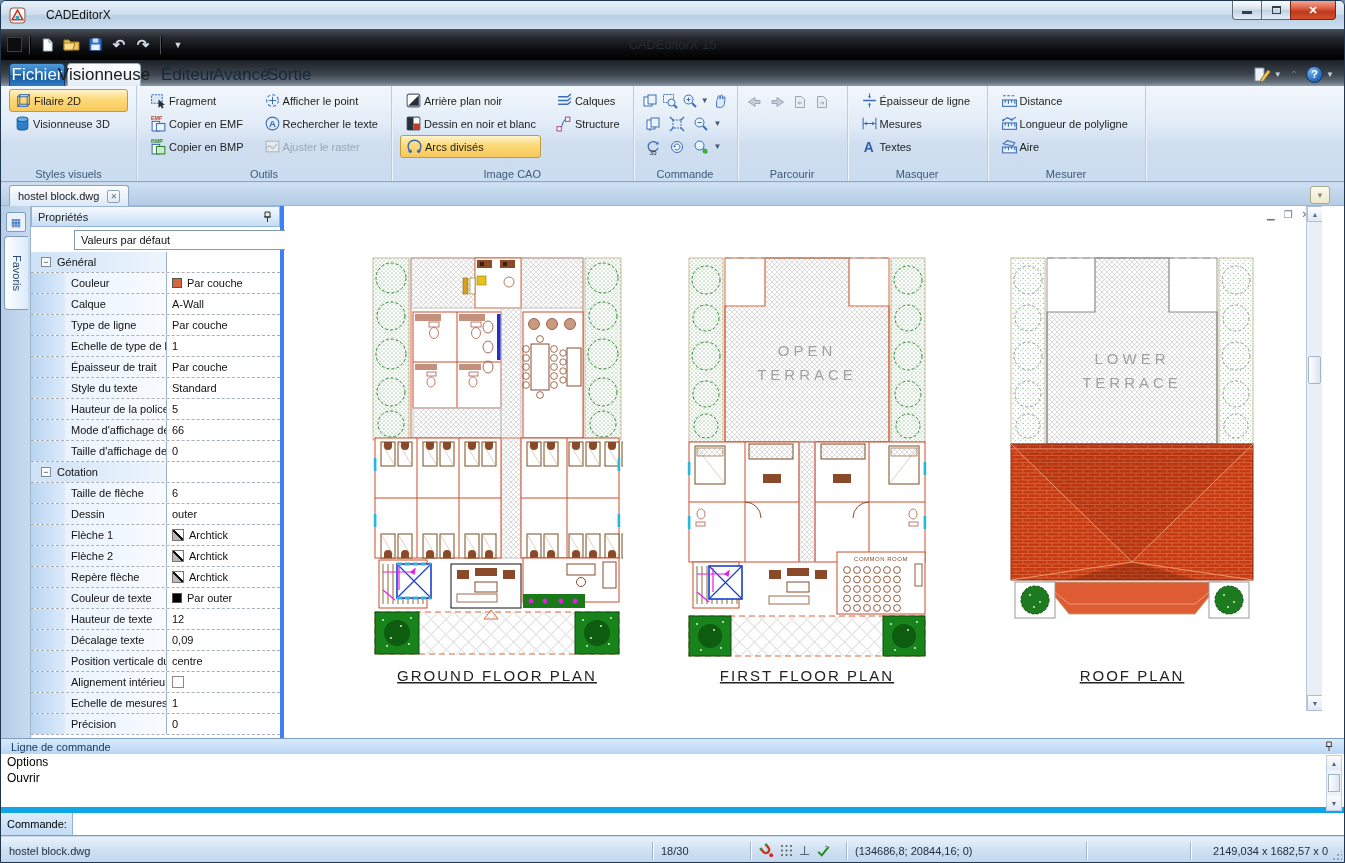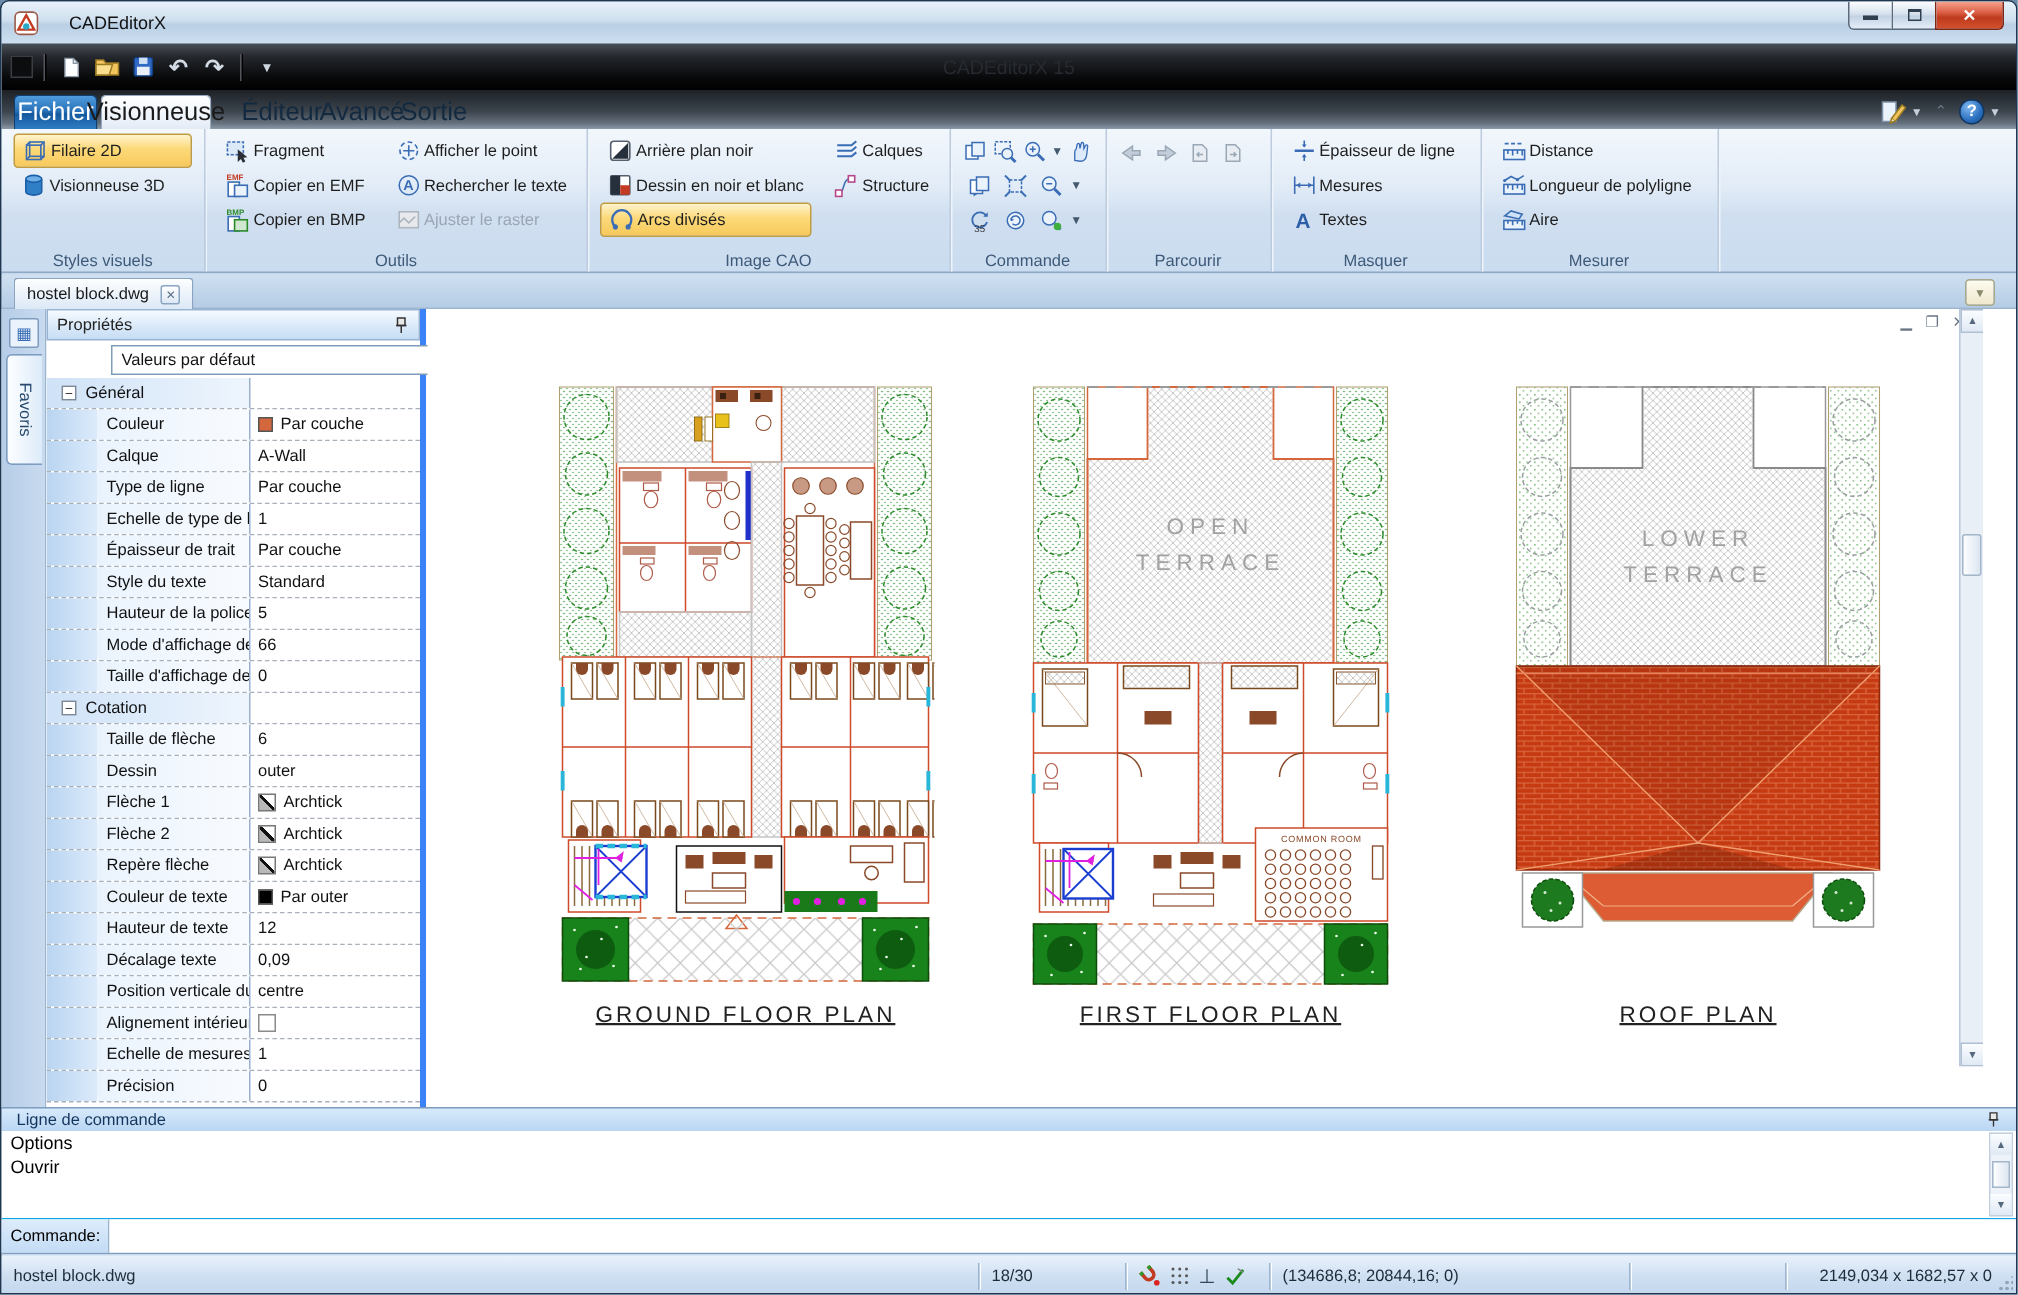--- a/index.html
+++ b/index.html
@@ -117,21 +117,21 @@
   .vsb .up,.vsb .dn{position:absolute;left:0;width:16px;height:16px;background:linear-gradient(180deg,#fbfdff,#dfe9f4);
     border:1px solid #b0c0d2;color:#54687e;font-size:7px;display:flex;align-items:center;justify-content:center;}
   .vsb .dn{bottom:0;}
   .vthumb{position:absolute;left:1px;top:150px;width:13px;height:28px;border:1px solid #a3b5c9;border-radius:2px;
     background:linear-gradient(90deg,#fdfeff,#dce6f1);}
 
   
   .cmdhead{position:absolute;left:0;top:737px;width:100%;height:16px;border-top:1px solid #7f9dbf;
     background:linear-gradient(180deg,#d8eafc,#b9d6f3);display:flex;align-items:center;padding:0 10px;
     font-size:11px;color:#14365e;}
-  .cmdhist{position:absolute;left:0;top:753px;width:100%;height:59px;background:#fff;border-bottom:1px solid #0ea5e9;}
+  .cmdhist{position:absolute;left:0;top:753px;width:100%;height:59px;background:#fff;border-bottom:6px solid #0ea5e9;}
   .cmdhist .line{font-size:12px;color:#000;padding:1px 6px;}
   .cmdvsb{position:absolute;right:2px;top:1px;width:16px;height:56px;background:#eef3f9;border:1px solid #c2cfde;}
   .cmdvsb .up,.cmdvsb .dn{position:absolute;left:0;width:14px;height:14px;color:#54687e;font-size:7px;
     display:flex;align-items:center;justify-content:center;background:linear-gradient(180deg,#fbfdff,#dfe9f4);}
   .cmdvsb .dn{bottom:0;}
   .cmdvsb .th{position:absolute;left:1px;top:18px;width:12px;height:18px;border:1px solid #a3b5c9;background:linear-gradient(90deg,#fdfeff,#dce6f1);}
   .cmdrow{position:absolute;left:0;top:812px;width:100%;height:23px;background:#fff;border-bottom:1px solid #7f9dbf;display:flex;}
   .cmdlabel{width:72px;background:linear-gradient(180deg,#ddecfb,#c3dcf5);border-right:1px solid #9ab1cc;
     font-size:11px;color:#000;display:flex;align-items:center;padding-left:6px;flex:none;}
   .cmdinput{flex:1;border:none;outline:none;font-size:11px;padding:0 6px;font-family:"Liberation Sans",sans-serif;}

